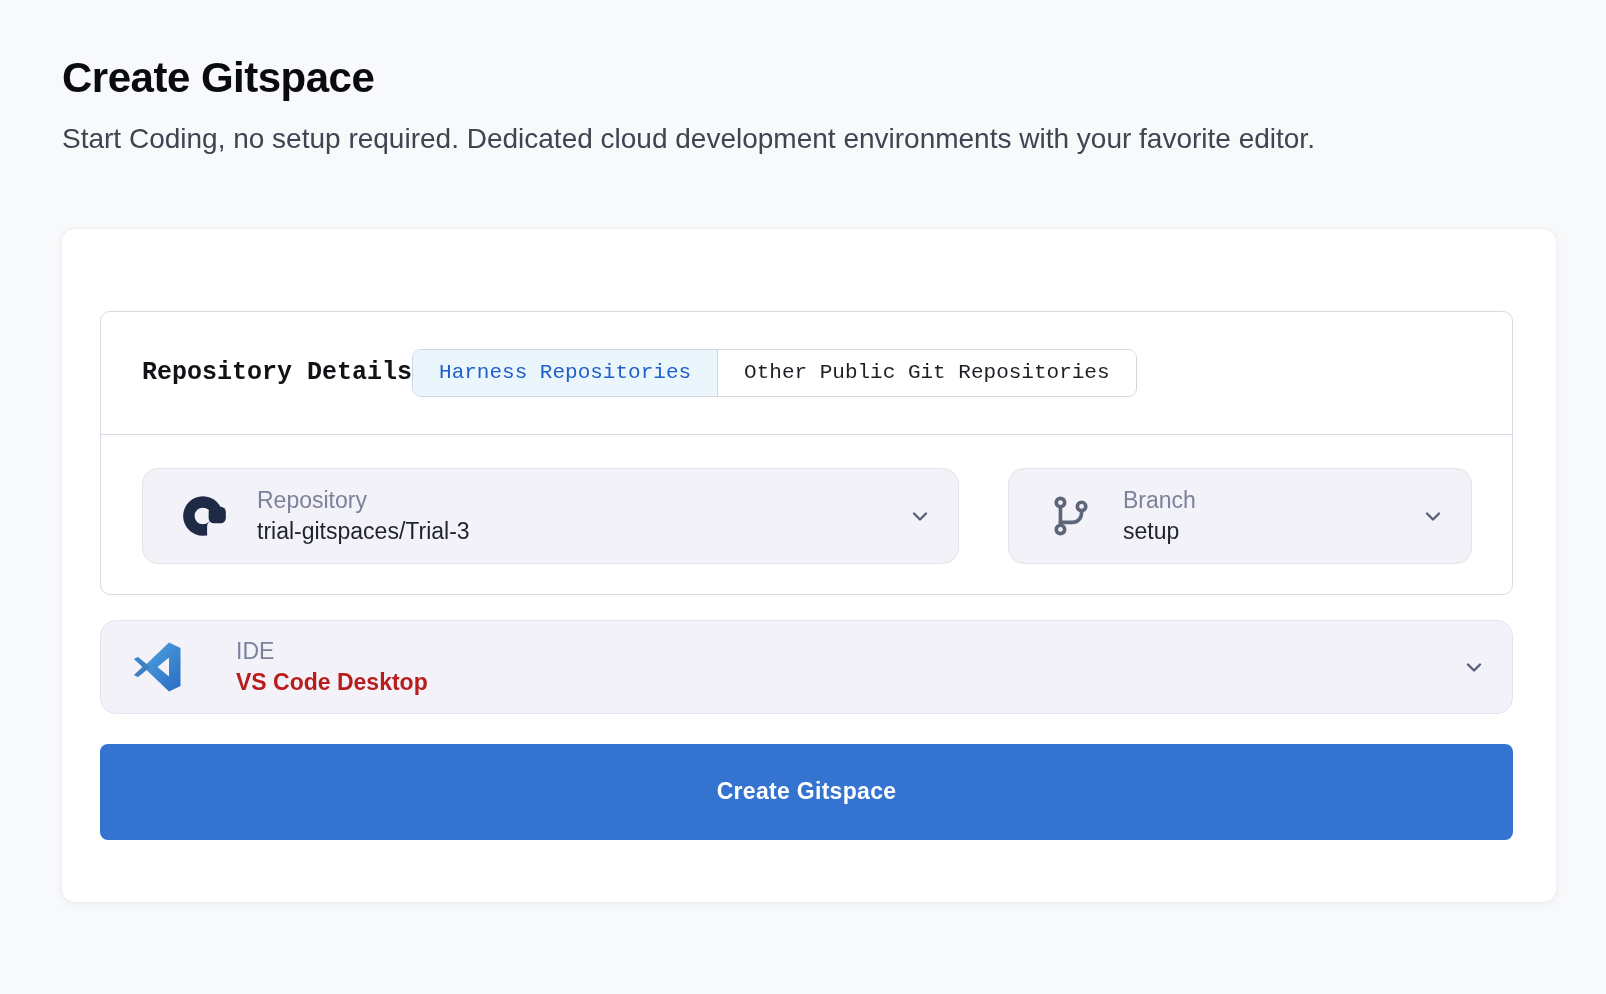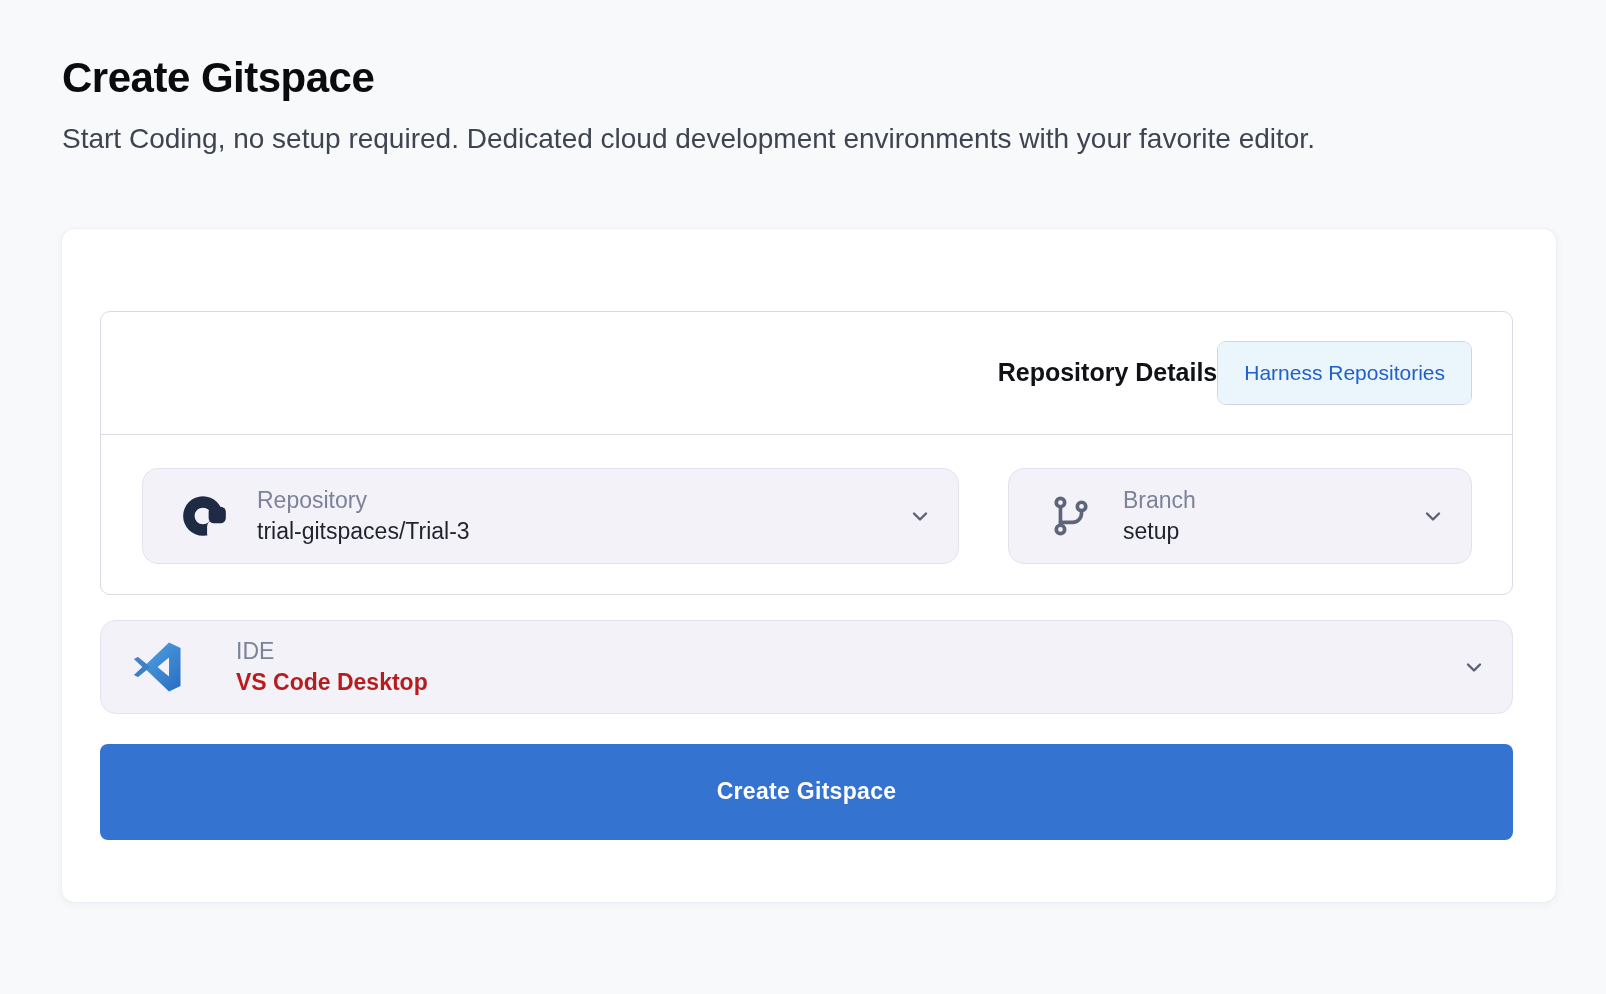--- a/index.html
+++ b/index.html
@@ -37,31 +37,32 @@
     background:var(--card-bg);
     border-radius:12px;
     box-shadow:0 2px 8px rgba(35,45,80,0.06),0 0 1px rgba(35,45,80,0.18);
     padding:82px 43px 62px 38px;
   }
   .repo-card{
     border:1px solid var(--inner-border);
     border-radius:10px;
   }
   .repo-card-header{
-    display:flex;align-items:center;justify-content:flex-end;
+    display:flex;align-items:center;justify-content:flex-start;
     height:123px;padding:0 40px 0 41px;
     border-bottom:1px solid var(--inner-border);
+    font-family:Liberation Mono, monospace;
   }
   .section-title{
     font-size:25px;font-weight:700;color:#101216;margin:0;
   }
   .tabs{
     display:inline-flex;align-items:stretch;
     border:1px solid #d2d4e0;border-radius:9px;overflow:hidden;background:#fff;
-    height:64px;
+    height:48px;
   }
   .tab{
     appearance:none;border:none;background:#fff;cursor:pointer;
     font-family:inherit;font-size:21px;color:#1c2025;
     padding:0 26px;display:flex;align-items:center;white-space:nowrap;
   }
   .tab + .tab{border-left:1px solid #d2d4e0;}
   .tab.active{
     background:var(--active-tab-bg);color:var(--active-tab-text);
   }
@@ -107,20 +108,21 @@
 
   <div class="form-card">
 
     <div class="repo-card">
 
       <div class="repo-card-header">
         <h2 class="section-title">Repository Details</h2>
 
         <div class="tabs">
           <button class="tab active">Harness Repositories</button>
+          <button class="tab">Other Public Git Repositories</button>
         </div>
       </div>
 
       <div class="repo-card-body">
 
         <div class="field repo-field">
           <span class="icon-wrap">
             <svg width="50" height="50" viewBox="0 0 48 48" aria-hidden="true">
               <path fill-rule="evenodd" fill="var(--harness-logo)" d="M22 5 a19 19 0 1 0 0 38 a19 19 0 1 0 0 -38 Z M22 16 a8 8 0 1 1 0 16 a8 8 0 1 1 0 -16 Z"></path>
               <rect x="26" y="28" width="19" height="19" rx="6" fill="var(--field-bg)"></rect>

